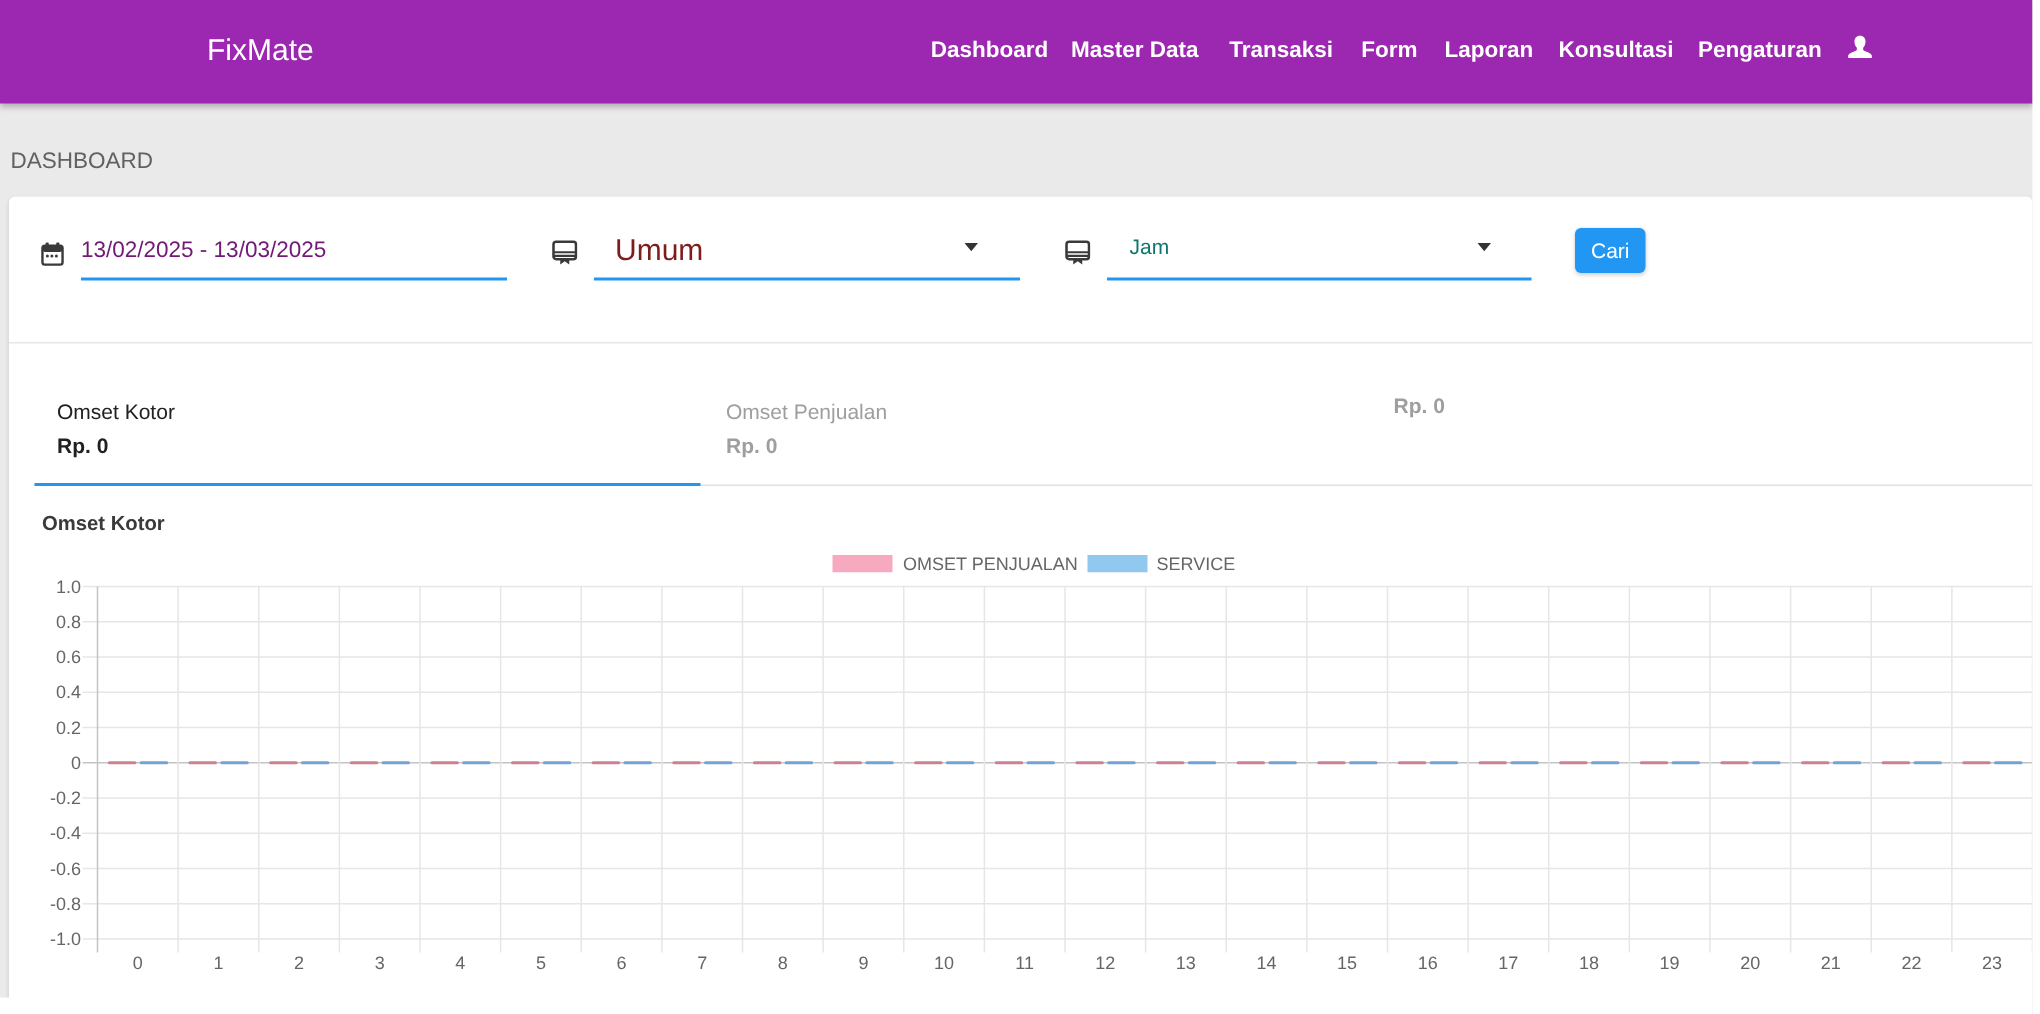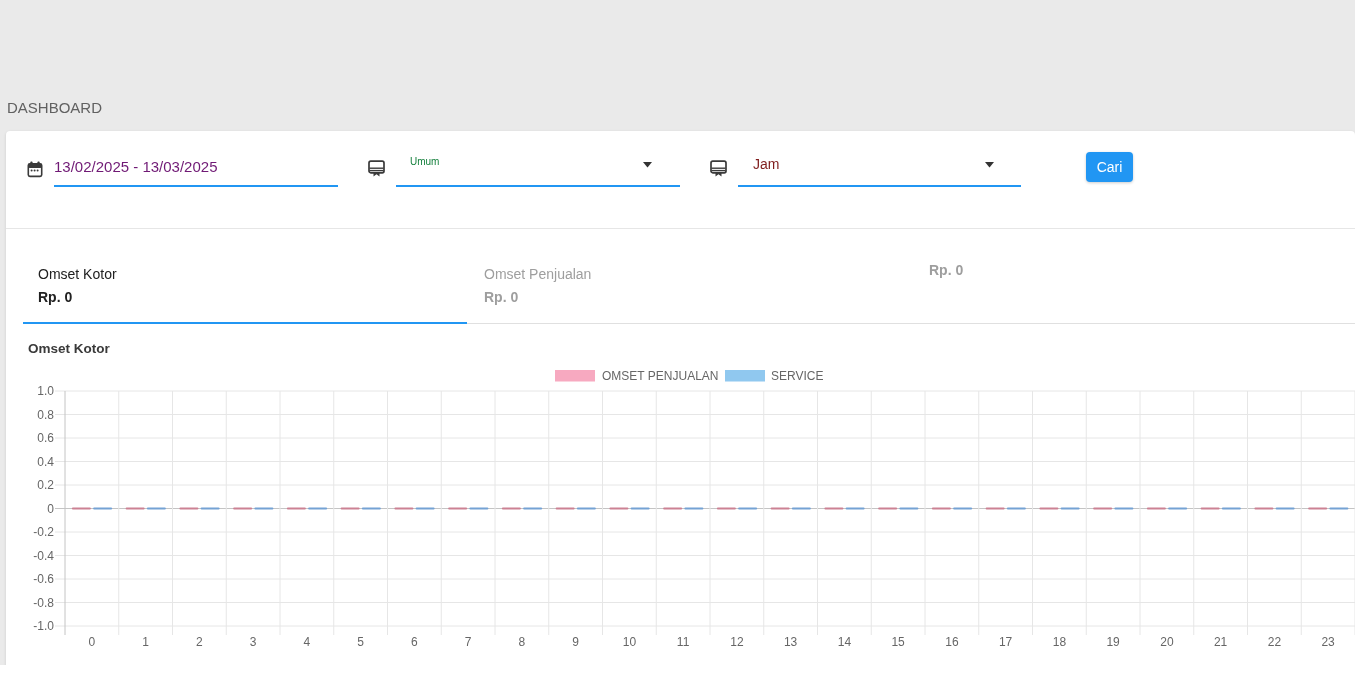--- a/index.html
+++ b/index.html
@@ -8,20 +8,37 @@
 #page { position:relative; width:1360px; height:676px; overflow:hidden; }
 .abs { position:absolute; }
 .abs svg { display:block; }
 </style>
 </head>
 <body>
 <div id="page">
 
   <div class="abs" style="left:6px;top:131px;width:1349px;height:600px;background:#fff;border-radius:4px;box-shadow:0 1px 3px rgba(0,0,0,0.14);"></div>
 
+  <div class="abs" style="left:0;top:0;width:1355px;height:69px;background:#9c27b0;box-shadow:0 2px 4px rgba(0,0,0,0.25);color:#fff;">
+    <span class="abs" style="left:138px;top:23px;font-size:20px;">FixMate</span>
+    <div style="font-size:15px;font-weight:bold;">
+        <span style="position:absolute;left:620.5px;top:25px;">Dashboard</span>
+        <span style="position:absolute;left:714.0px;top:25px;">Master Data</span>
+        <span style="position:absolute;left:819.5px;top:25px;">Transaksi</span>
+        <span style="position:absolute;left:907.5px;top:25px;">Form</span>
+        <span style="position:absolute;left:963.0px;top:25px;">Laporan</span>
+        <span style="position:absolute;left:1039.0px;top:25px;">Konsultasi</span>
+        <span style="position:absolute;left:1132.0px;top:25px;">Pengaturan</span>
+      </div>
+    <span class="abs" style="left:1231px;top:23px;">
+        <svg width="18" height="18" viewBox="0 0 18 18" fill="#fff">
+          <path d="M9 0.8 C11.4 0.8 12.7 2.5 12.7 4.7 C12.7 6.3 12.1 7.9 11.1 8.8 L11.1 10.1 C11.5 10.7 12.5 11.1 13.8 11.6 C15.4 12.2 16.9 13.1 16.9 14.1 L16.9 15.6 L1.1 15.6 L1.1 14.1 C1.1 13.1 2.6 12.2 4.2 11.6 C5.5 11.1 6.5 10.7 6.9 10.1 L6.9 8.8 C5.9 7.9 5.3 6.3 5.3 4.7 C5.3 2.5 6.6 0.8 9 0.8 Z"></path>
+        </svg>
+      </span>
+  </div>
 
   <span class="abs" style="left:7px;top:99px;font-size:15px;color:#616161;">DASHBOARD</span>
 
   <span class="abs" style="left:27px;top:161px;">
       <svg width="16" height="17" viewBox="0 0 16 17">
         <g fill="none" stroke="#3a3a3a" stroke-width="1.6">
           <rect x="1.3" y="2.8" width="13.4" height="12.6" rx="1.6"></rect>
         </g>
         <rect x="1.3" y="2.8" width="13.4" height="4.2" rx="1.6" fill="#3a3a3a"></rect>
         <rect x="3.4" y="0.6" width="2.1" height="3.4" rx="0.7" fill="#3a3a3a"></rect>
@@ -35,45 +52,45 @@
   <div class="abs" style="left:54px;top:185px;width:284px;height:2px;background:#2196f3;"></div>
 
   <span class="abs" style="left:368px;top:160px;">
       <svg width="17" height="17" viewBox="0 0 17 17">
         <rect x="1" y="1.2" width="15" height="11.6" rx="1.8" fill="none" stroke="#3a3a3a" stroke-width="1.7"></rect>
         <line x1="1.4" y1="8.2" x2="15.6" y2="8.2" stroke="#3a3a3a" stroke-width="1.4"></line>
         <line x1="1.4" y1="10.6" x2="15.6" y2="10.6" stroke="#3a3a3a" stroke-width="1.4"></line>
         <path d="M5.5 12.8 L11.5 12.8 L11.5 16.4 L8.5 14.2 L5.5 16.4 Z" fill="#3a3a3a"></path>
       </svg>
     </span>
-  <span class="abs" style="left:410px;top:156px;font-size:10px;color:#15803d;">Umum</span>
+  <span class="abs" style="left:410px;top:156px;font-size:20px;color:#7f1d1d;">Umum</span>
   <span class="abs" style="left:643px;top:162px;">
       <svg width="9" height="5.5" viewBox="0 0 9 5.5">
         <path d="M0 0 L9 0 L4.5 5.5 Z" fill="#333"></path>
       </svg>
     </span>
   <div class="abs" style="left:396px;top:185px;width:284px;height:2px;background:#2196f3;"></div>
 
   <span class="abs" style="left:710px;top:160px;">
       <svg width="17" height="17" viewBox="0 0 17 17">
         <rect x="1" y="1.2" width="15" height="11.6" rx="1.8" fill="none" stroke="#3a3a3a" stroke-width="1.7"></rect>
         <line x1="1.4" y1="8.2" x2="15.6" y2="8.2" stroke="#3a3a3a" stroke-width="1.4"></line>
         <line x1="1.4" y1="10.6" x2="15.6" y2="10.6" stroke="#3a3a3a" stroke-width="1.4"></line>
         <path d="M5.5 12.8 L11.5 12.8 L11.5 16.4 L8.5 14.2 L5.5 16.4 Z" fill="#3a3a3a"></path>
       </svg>
     </span>
-  <span class="abs" style="left:753px;top:156px;font-size:14px;color:#7f1d1d;">Jam</span>
+  <span class="abs" style="left:753px;top:156px;font-size:14px;color:#0f766e;">Jam</span>
   <span class="abs" style="left:985px;top:162px;">
       <svg width="9" height="5.5" viewBox="0 0 9 5.5">
         <path d="M0 0 L9 0 L4.5 5.5 Z" fill="#333"></path>
       </svg>
     </span>
   <div class="abs" style="left:738px;top:185px;width:283px;height:2px;background:#2196f3;"></div>
 
-  <div class="abs" style="left:1050px;top:152px;width:47px;height:30px;background:#2196f3;border-radius:4px;box-shadow:0 1px 3px rgba(0,0,0,0.2);color:#fff;font-size:14px;text-align:center;line-height:30px;margin-left:36px;">Cari</div>
+  <div class="abs" style="left:1050px;top:152px;width:47px;height:30px;background:#2196f3;border-radius:4px;box-shadow:0 1px 3px rgba(0,0,0,0.2);color:#fff;font-size:14px;text-align:center;line-height:30px;">Cari</div>
 
   <div class="abs" style="left:6px;top:228px;width:1349px;height:1px;background:#e6e6e6;"></div>
 
   <div class="abs" style="left:23px;top:255px;width:1332px;height:69px;border-bottom:1px solid #e0e0e0;">
     <div class="abs" style="left:0;top:0;width:444px;height:69px;border-bottom:2px solid #2196f3;">
       <div style="margin:11px 0 0 15px;font-size:14px;color:#212121;">Omset Kotor</div>
       <div style="margin:7px 0 0 15px;font-size:14px;font-weight:bold;color:#212121;">Rp. 0</div>
     </div>
     <div class="abs" style="left:444px;top:0;width:444px;height:69px;">
       <div style="margin:11px 0 0 17px;font-size:14px;color:#9e9e9e;">Omset Penjualan</div>

